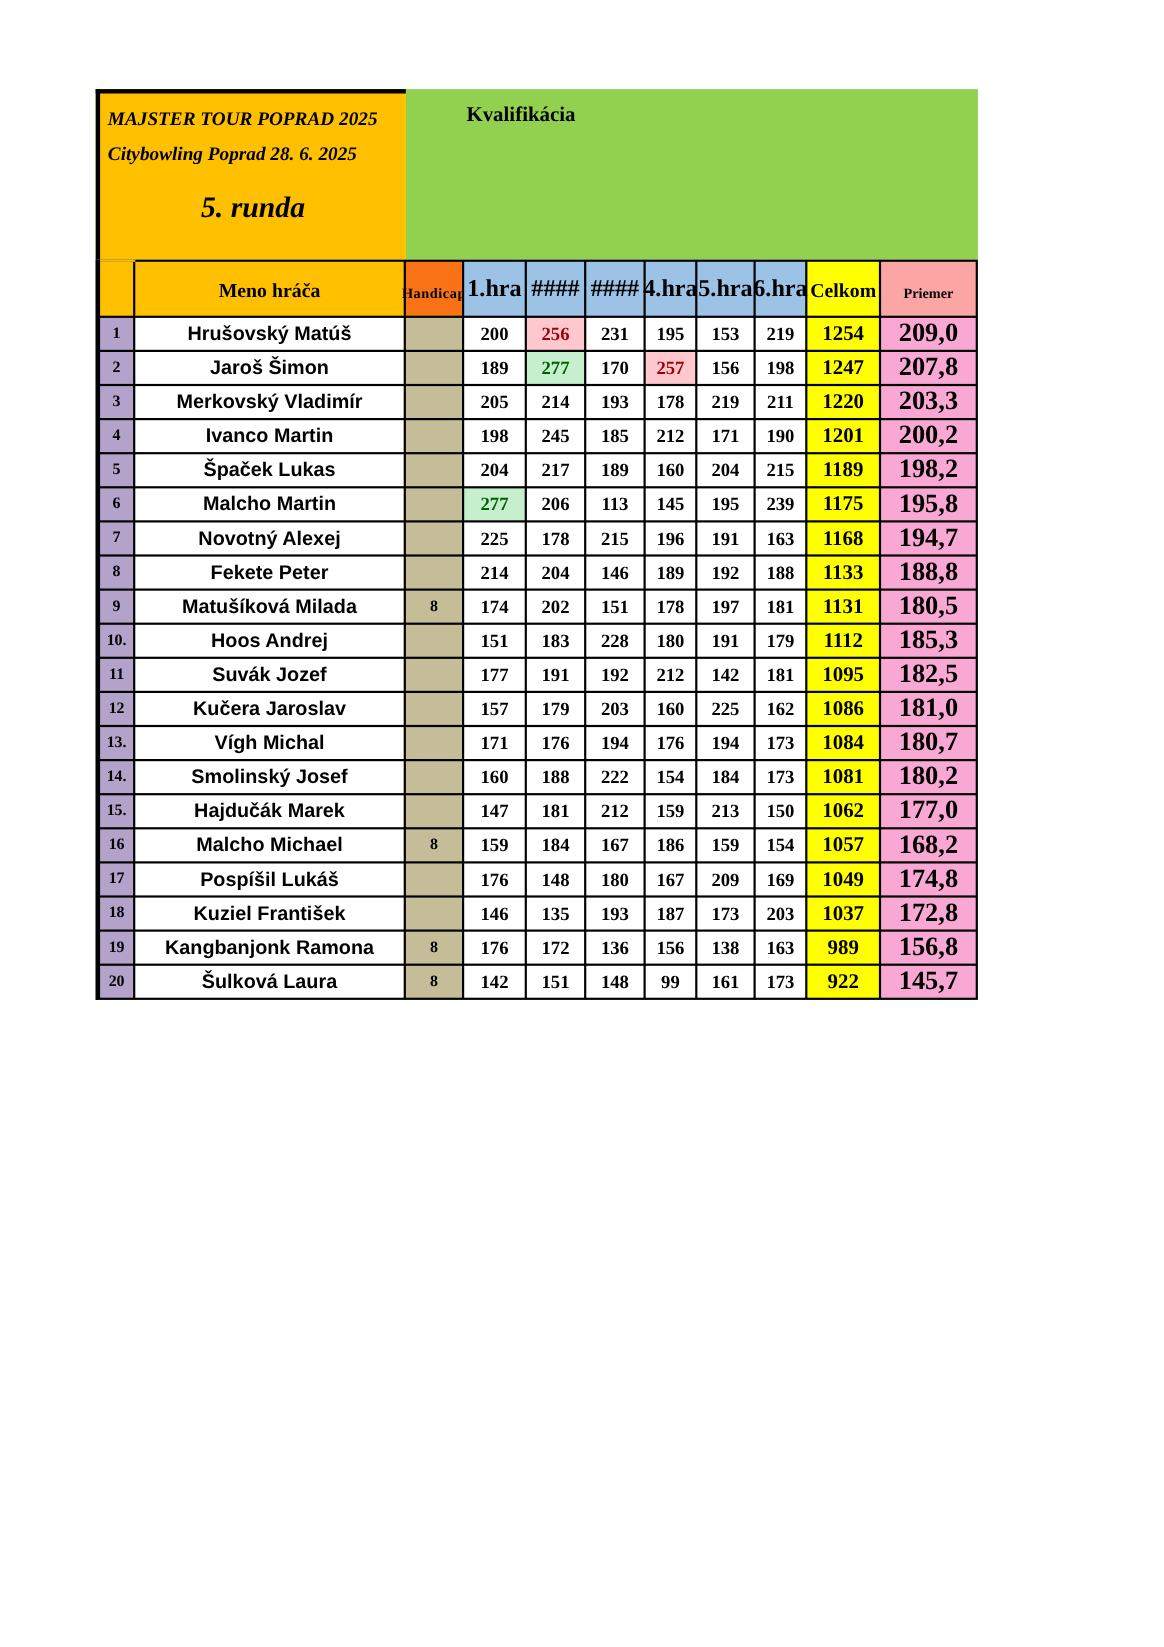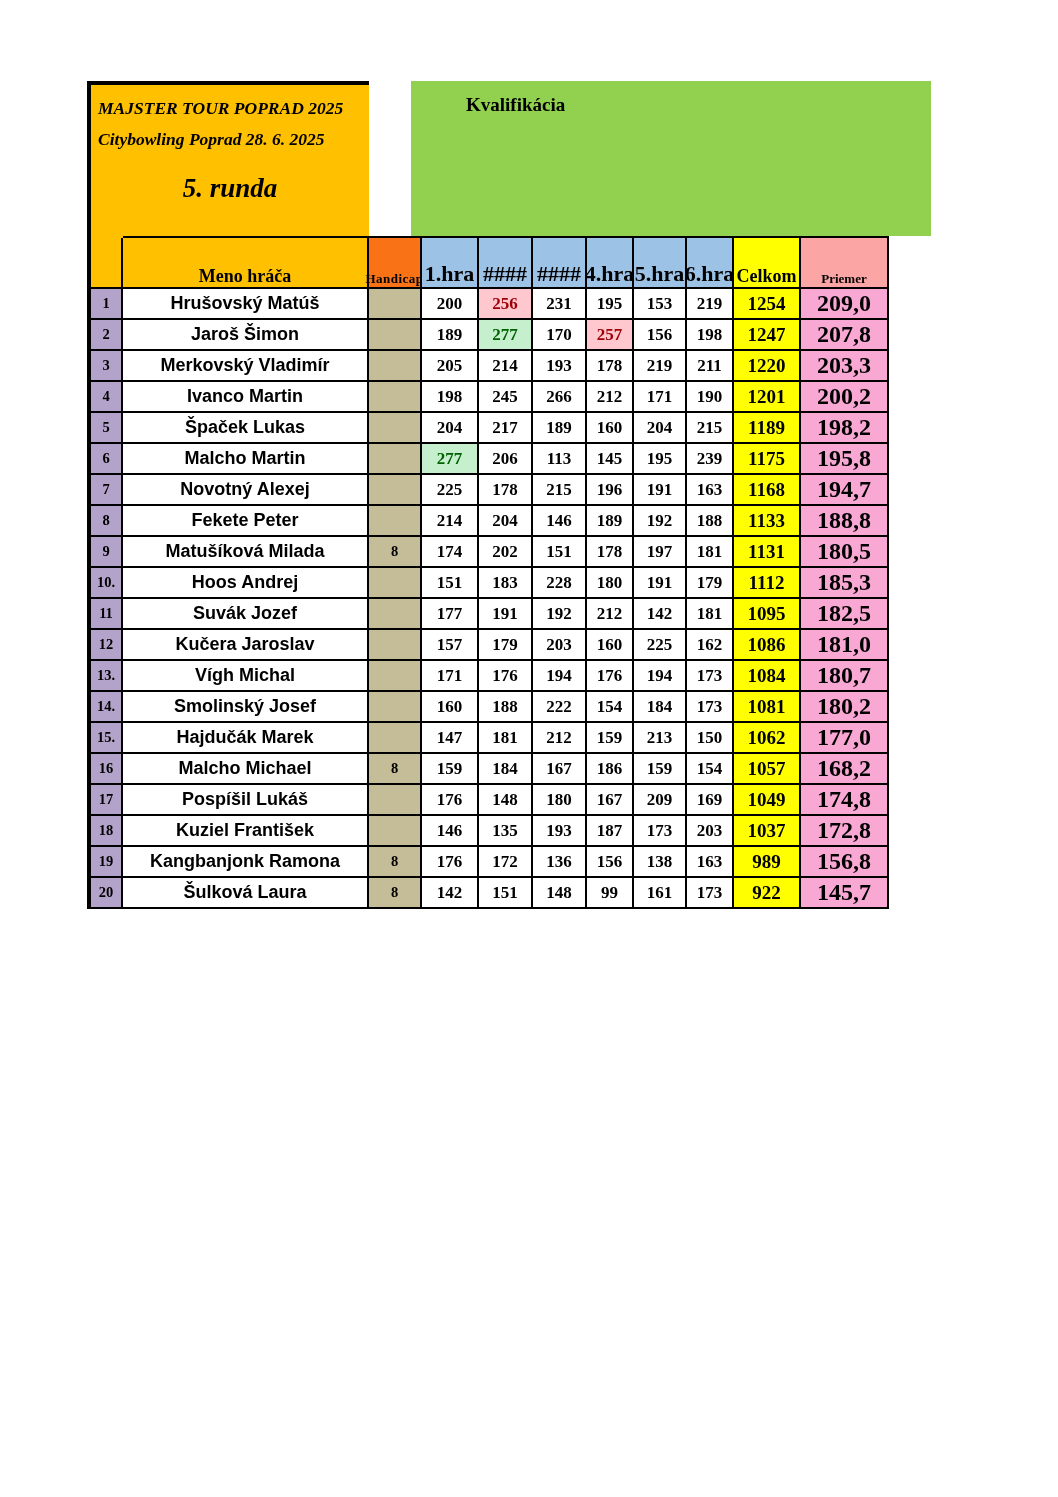--- a/index.html
+++ b/index.html
@@ -33,21 +33,20 @@
   .round-line {
     font-family: "Liberation Serif", serif;
     font-weight: bold; font-style: italic;
     font-size: 27px; text-align: center;
     margin-top: 18px; color: #000;
   }
   .title-green {
     position: relative;
     width: 520px; height: 155px;
     background: #92D050;
-    margin-left: 42px;
   }
   .qual-label {
     position: absolute; left: 55px; top: 13px;
     font-family: "Liberation Serif", serif;
     font-weight: bold; font-size: 19px; color: #000;
     white-space: nowrap;
   }
   
   .grid {
     position: relative;
@@ -66,21 +65,21 @@
     width: 32px; height: 2px;
     background: #FFC000; z-index: 3;
   }
   .cell {
     display: flex; align-items: center; justify-content: center;
     background: #FFF; color: #000;
     white-space: nowrap; overflow: visible;
     font-weight: bold;
   }
   
-  .hcell { align-items: flex-end; padding-bottom: 0; }
+  .hcell { align-items: flex-end; padding-bottom: 12px; }
   .h-rank   { background: #FFC000; }
   .h-name   { background: #FFC000; font-size: 18px; }
   .h-hcp    { background: #f97316; font-size: 13px; letter-spacing: 0.5px; }
   .h-game   { background: #9CC2E5; font-size: 22px; z-index: 1; }
   .h-total  { background: #FFFF00; font-size: 18px; }
   .h-avg    { background: #fca5a5; font-size: 13px; }
   
   .c-rank  { background: #B3A3CB; font-size: 14.5px; }
   .c-name  { background: #FFFFFF; font-family: "Liberation Sans", sans-serif; font-size: 18px; }
   .c-hcp   { background: #C4BD97; font-size: 14.5px; }
@@ -152,21 +151,21 @@
       <div class="cell c-game">178</div>
       <div class="cell c-game">219</div>
       <div class="cell c-game">211</div>
       <div class="cell c-total">1220</div>
       <div class="cell c-avg">203,3</div>
       <div class="cell c-rank">4</div>
       <div class="cell c-name">Ivanco Martin</div>
       <div class="cell c-hcp"></div>
       <div class="cell c-game">198</div>
       <div class="cell c-game">245</div>
-      <div class="cell c-game">266</div>
+      <div class="cell c-game">185</div>
       <div class="cell c-game">212</div>
       <div class="cell c-game">171</div>
       <div class="cell c-game">190</div>
       <div class="cell c-total">1201</div>
       <div class="cell c-avg">200,2</div>
       <div class="cell c-rank">5</div>
       <div class="cell c-name">Špaček Lukas</div>
       <div class="cell c-hcp"></div>
       <div class="cell c-game">204</div>
       <div class="cell c-game">217</div>

